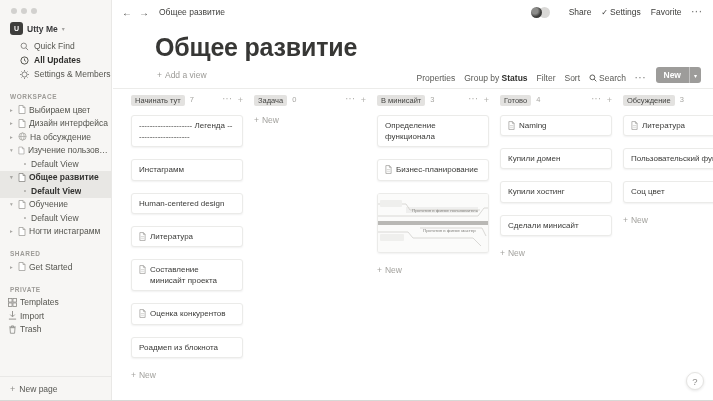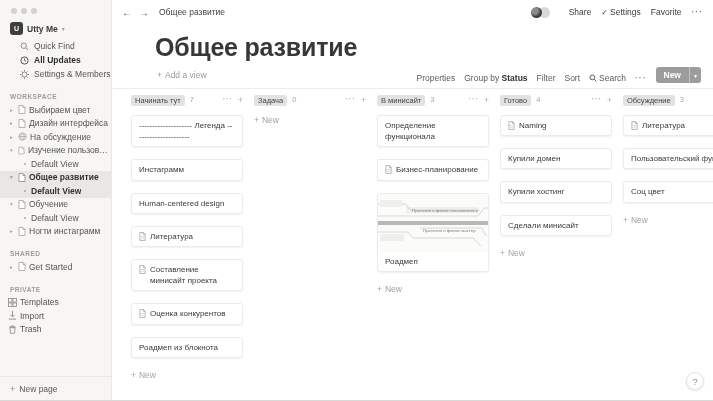--- a/index.html
+++ b/index.html
@@ -377,21 +377,20 @@
             <rect x="0" y="27" width="110" height="4" fill="#b9b8b5"></rect>
             <path d="M0 38h30l5 6h60l8 8" fill="none" stroke="#d9d8d5" stroke-width="1"></path>
             <rect x="2" y="6" width="22" height="7" rx="1" fill="#efefed"></rect>
             <rect x="2" y="40" width="24" height="7" rx="1" fill="#efefed"></rect>
             <path d="M28 16h72" stroke="#cfcecb" stroke-width="6" opacity=".25"></path>
             <text x="34" y="18" font-size="4.4" fill="#83827e">Прототип в фигме пользователь</text>
             <text x="45" y="38" font-size="4.4" fill="#83827e">Прототип в фигме мастер</text>
             <path d="M42 34h62l4 8" fill="none" stroke="#d9d8d5" stroke-width="1"></path>
           </svg>
         </div>
-        <div class="ttl">Роадмеп</div>
       </div>
       <div class="col-new">
           <span>+</span>
           <span>New</span>
         </div>
     </div>
 
     <div class="col">
       <div class="col-head">
         <span class="pill">Готово</span>

